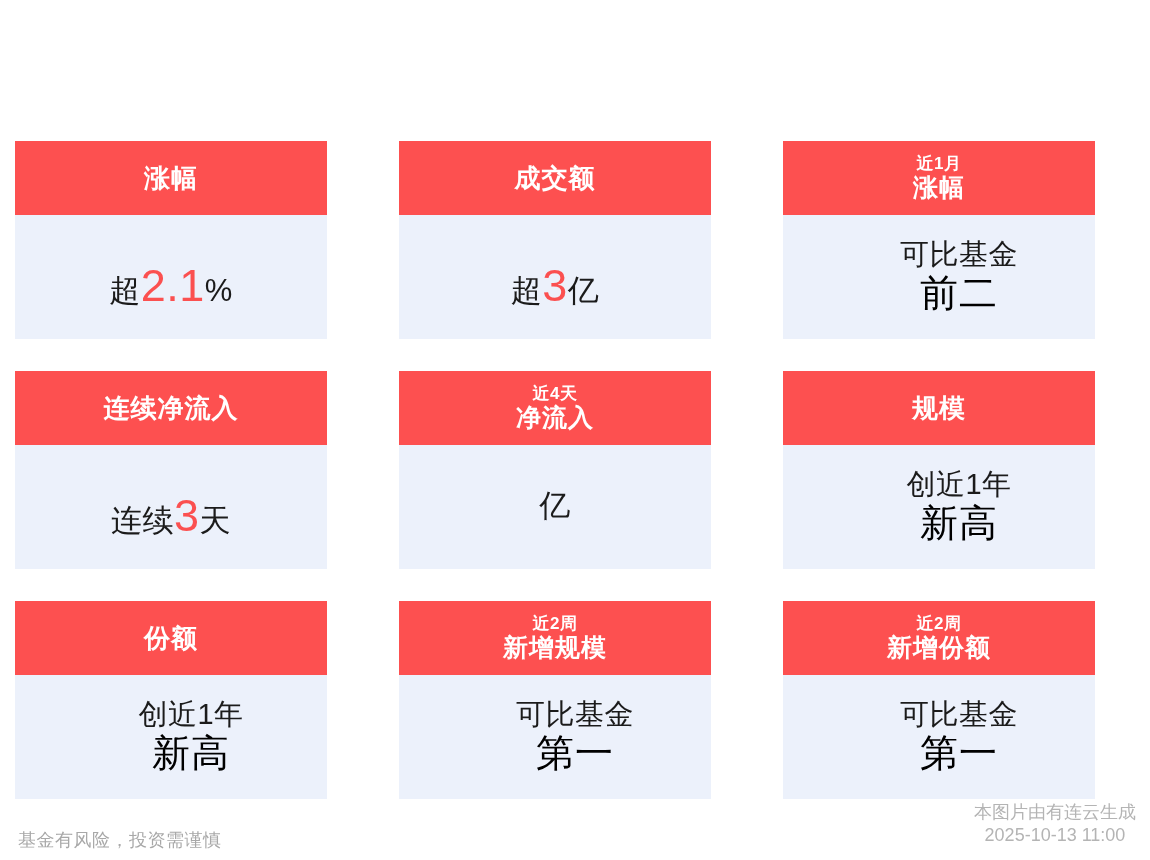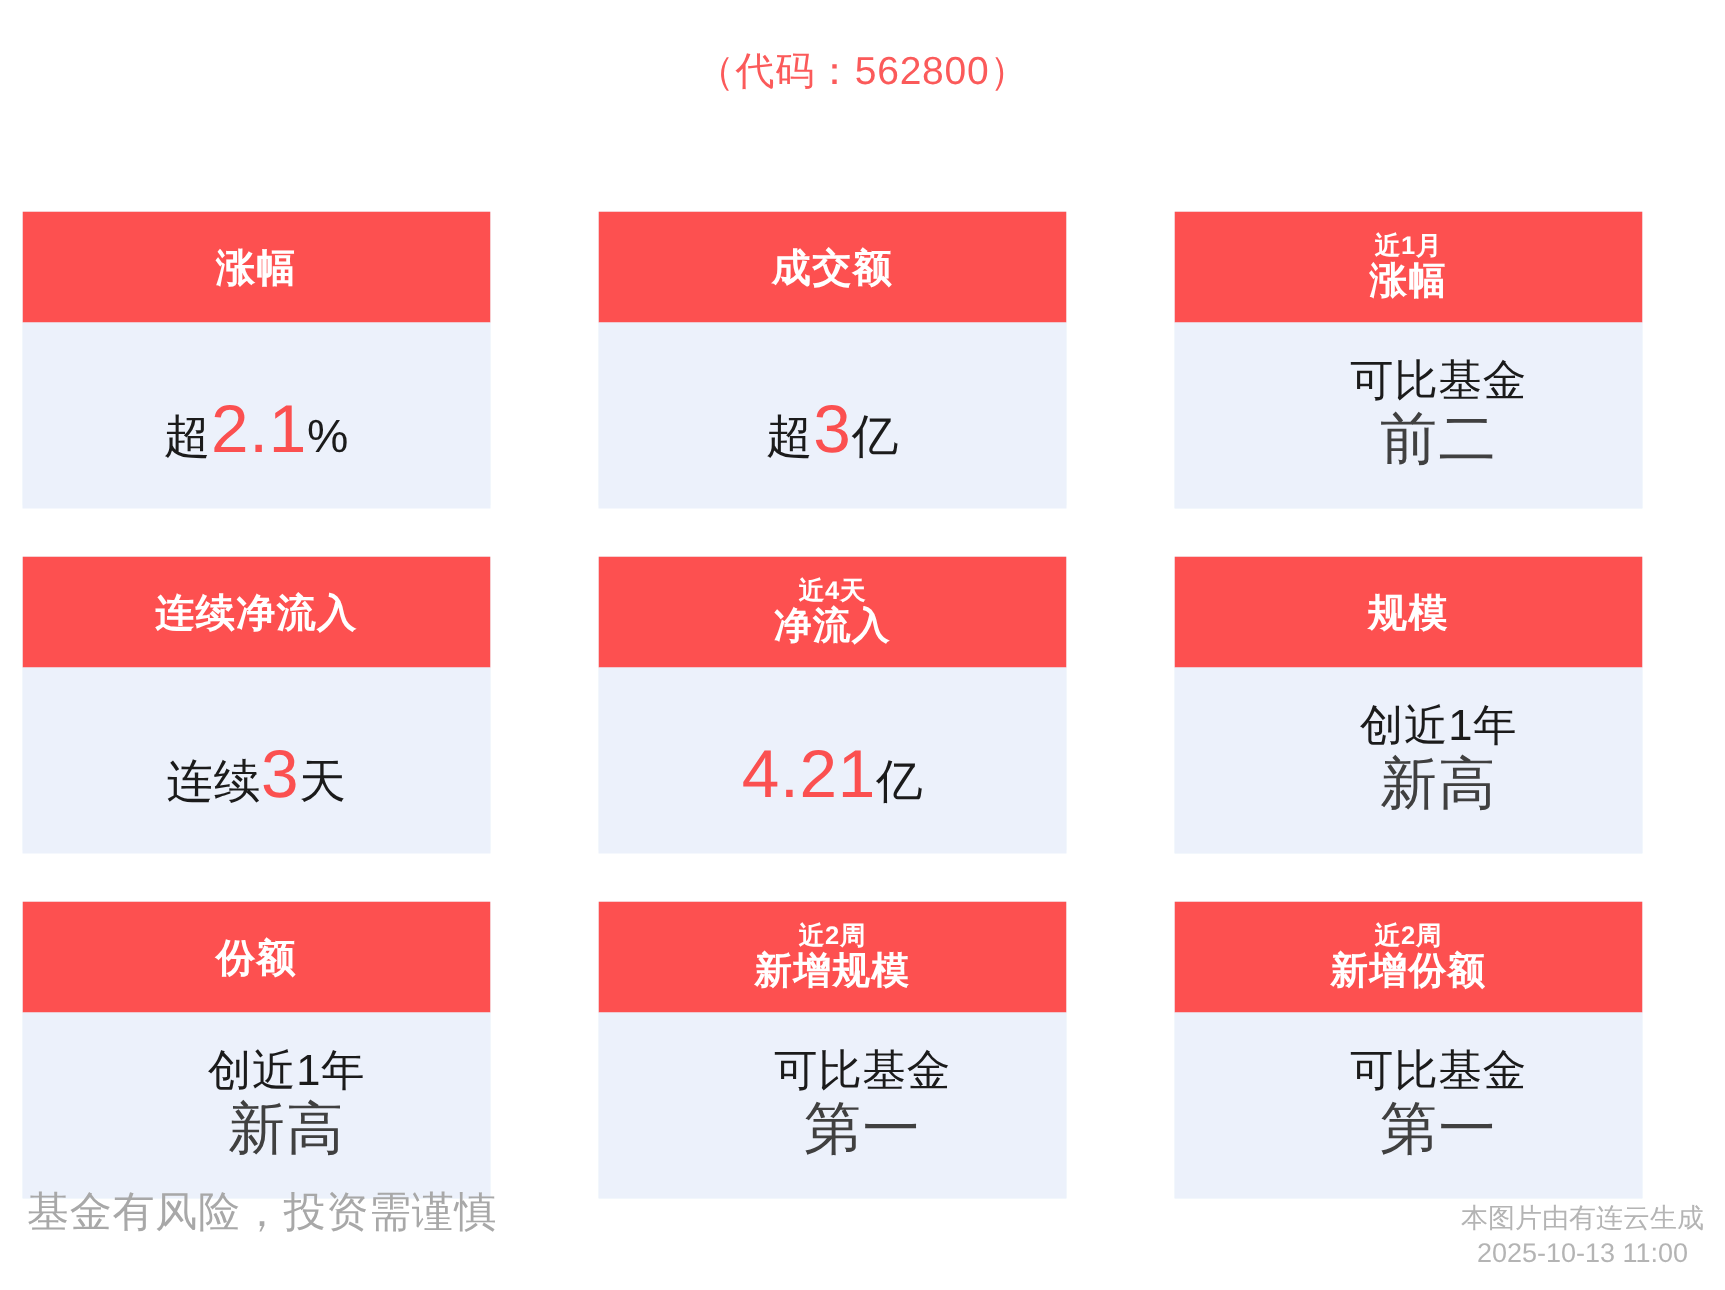--- a/index.html
+++ b/index.html
@@ -108,50 +108,49 @@
     font-weight: 500;
     letter-spacing: 0.5px;
     margin-top: 20px;
   }
   .t-dark-small {
     color: #1b1b1b;
     font-size: 29px;
     letter-spacing: 0.5px;
   }
   .t-red-line {
-    color: #404040;
+    color: #000000;
     font-size: 38px;
     letter-spacing: 1px;
     margin-top: 3px;
   }
 
   
   .footer-left {
     position: absolute;
     left: 18px;
-    bottom: 33px;
+    bottom: 8px;
     color: #a8a8a8;
-    font-size: 28px;
+    font-size: 18px;
     letter-spacing: 0.5px;
   }
   .footer-right {
     position: absolute;
     right: 14px;
     bottom: 12px;
     text-align: center;
     color: #b4b4b4;
     font-size: 18px;
     line-height: 1.32;
   }
 </style>
 </head>
 <body>
 
 <div class="page-header">
-  <div class="page-subtitle">（代码：562800）</div>
 </div>
 
 <div class="card-grid" id="card-grid">
     <div class="card">
       <div class="card-header single">
         <div class="head-main">涨幅</div>
       </div>
       <div class="card-body">
         <div class="body-line">
           <span class="t-dark">超</span>
@@ -194,21 +193,20 @@
         </div>
       </div>
     </div>
     <div class="card">
       <div class="card-header">
         <div class="head-sub">近4天</div>
         <div class="head-main">净流入</div>
       </div>
       <div class="card-body">
         <div class="body-line">
-          <span class="t-red-big">4.21</span>
           <span class="t-dark">亿</span>
         </div>
       </div>
     </div>
     <div class="card">
       <div class="card-header single">
         <div class="head-main">规模</div>
       </div>
       <div class="card-body two-line">
         <div class="t-dark-small">创近1年</div>

